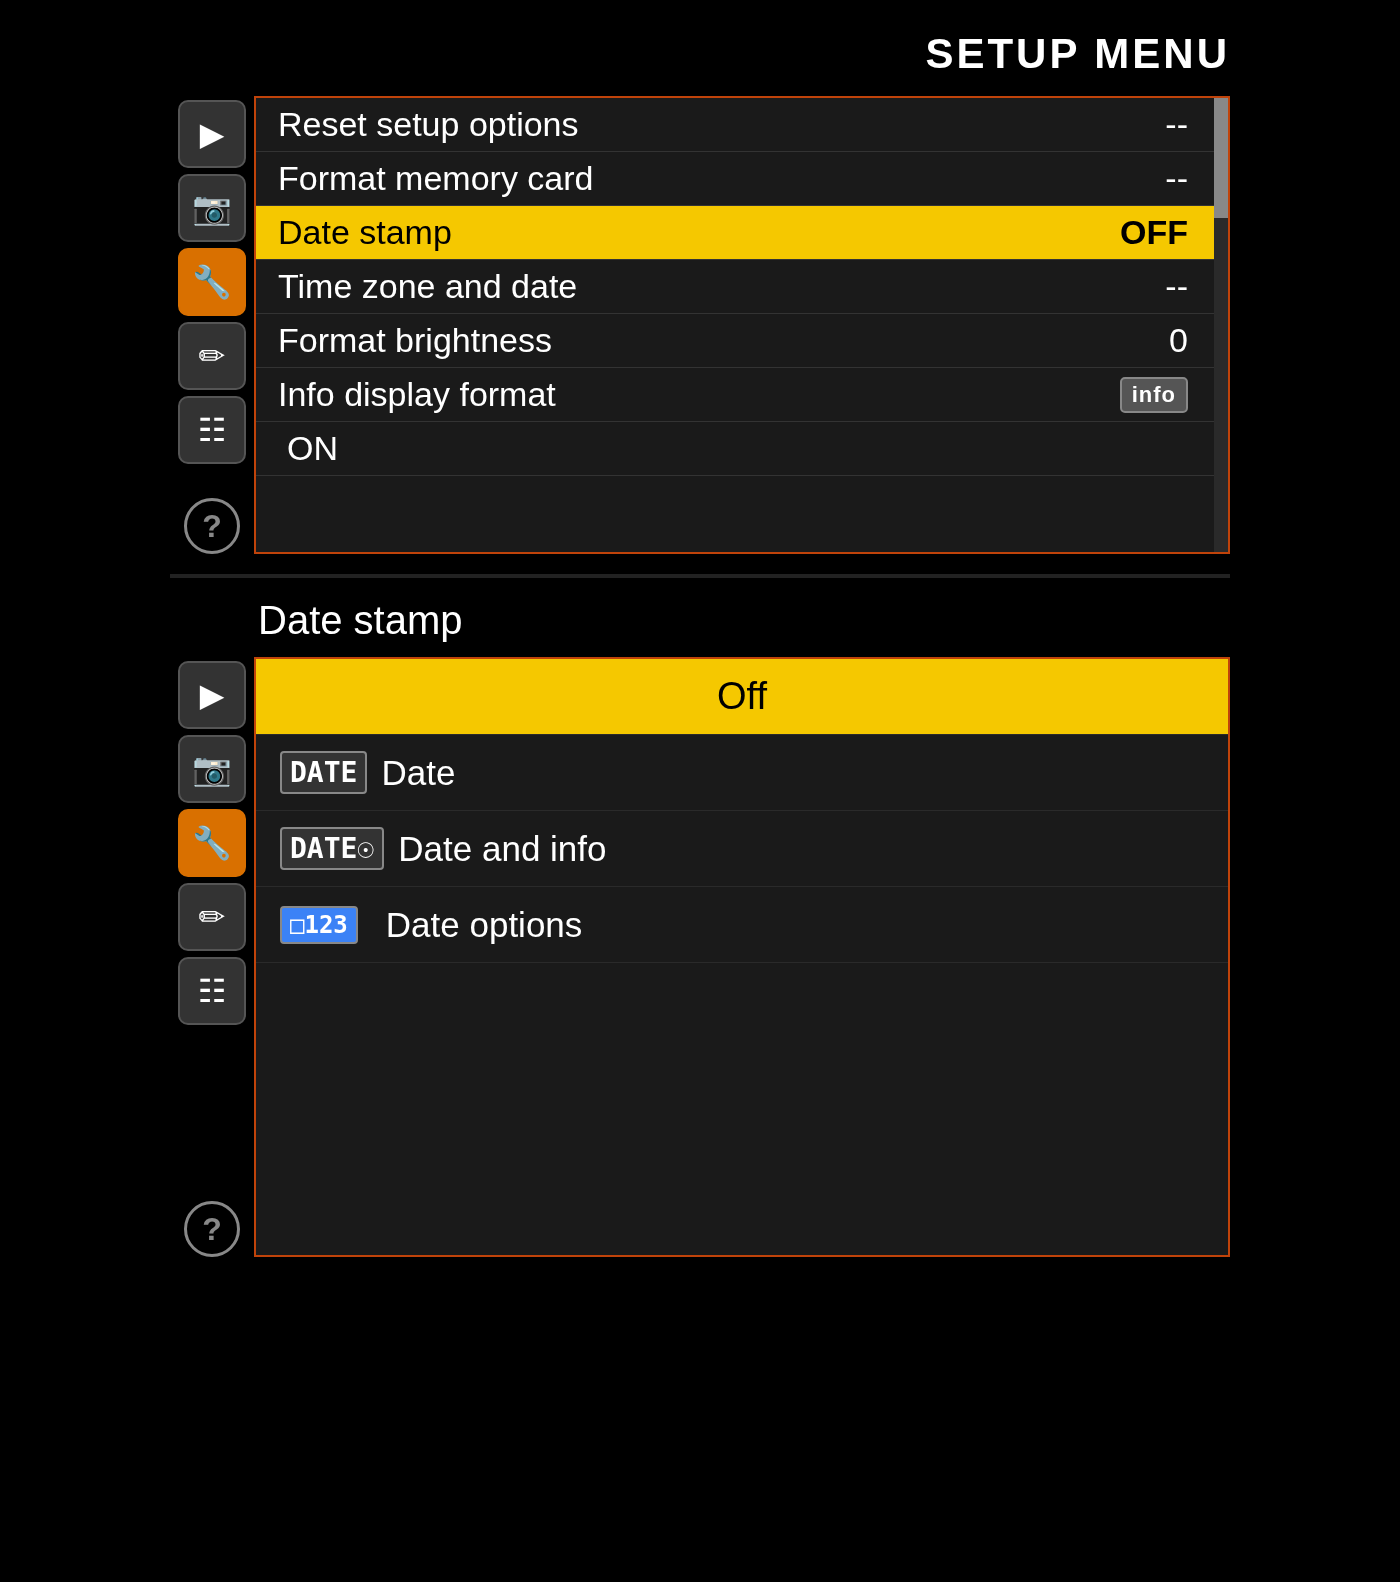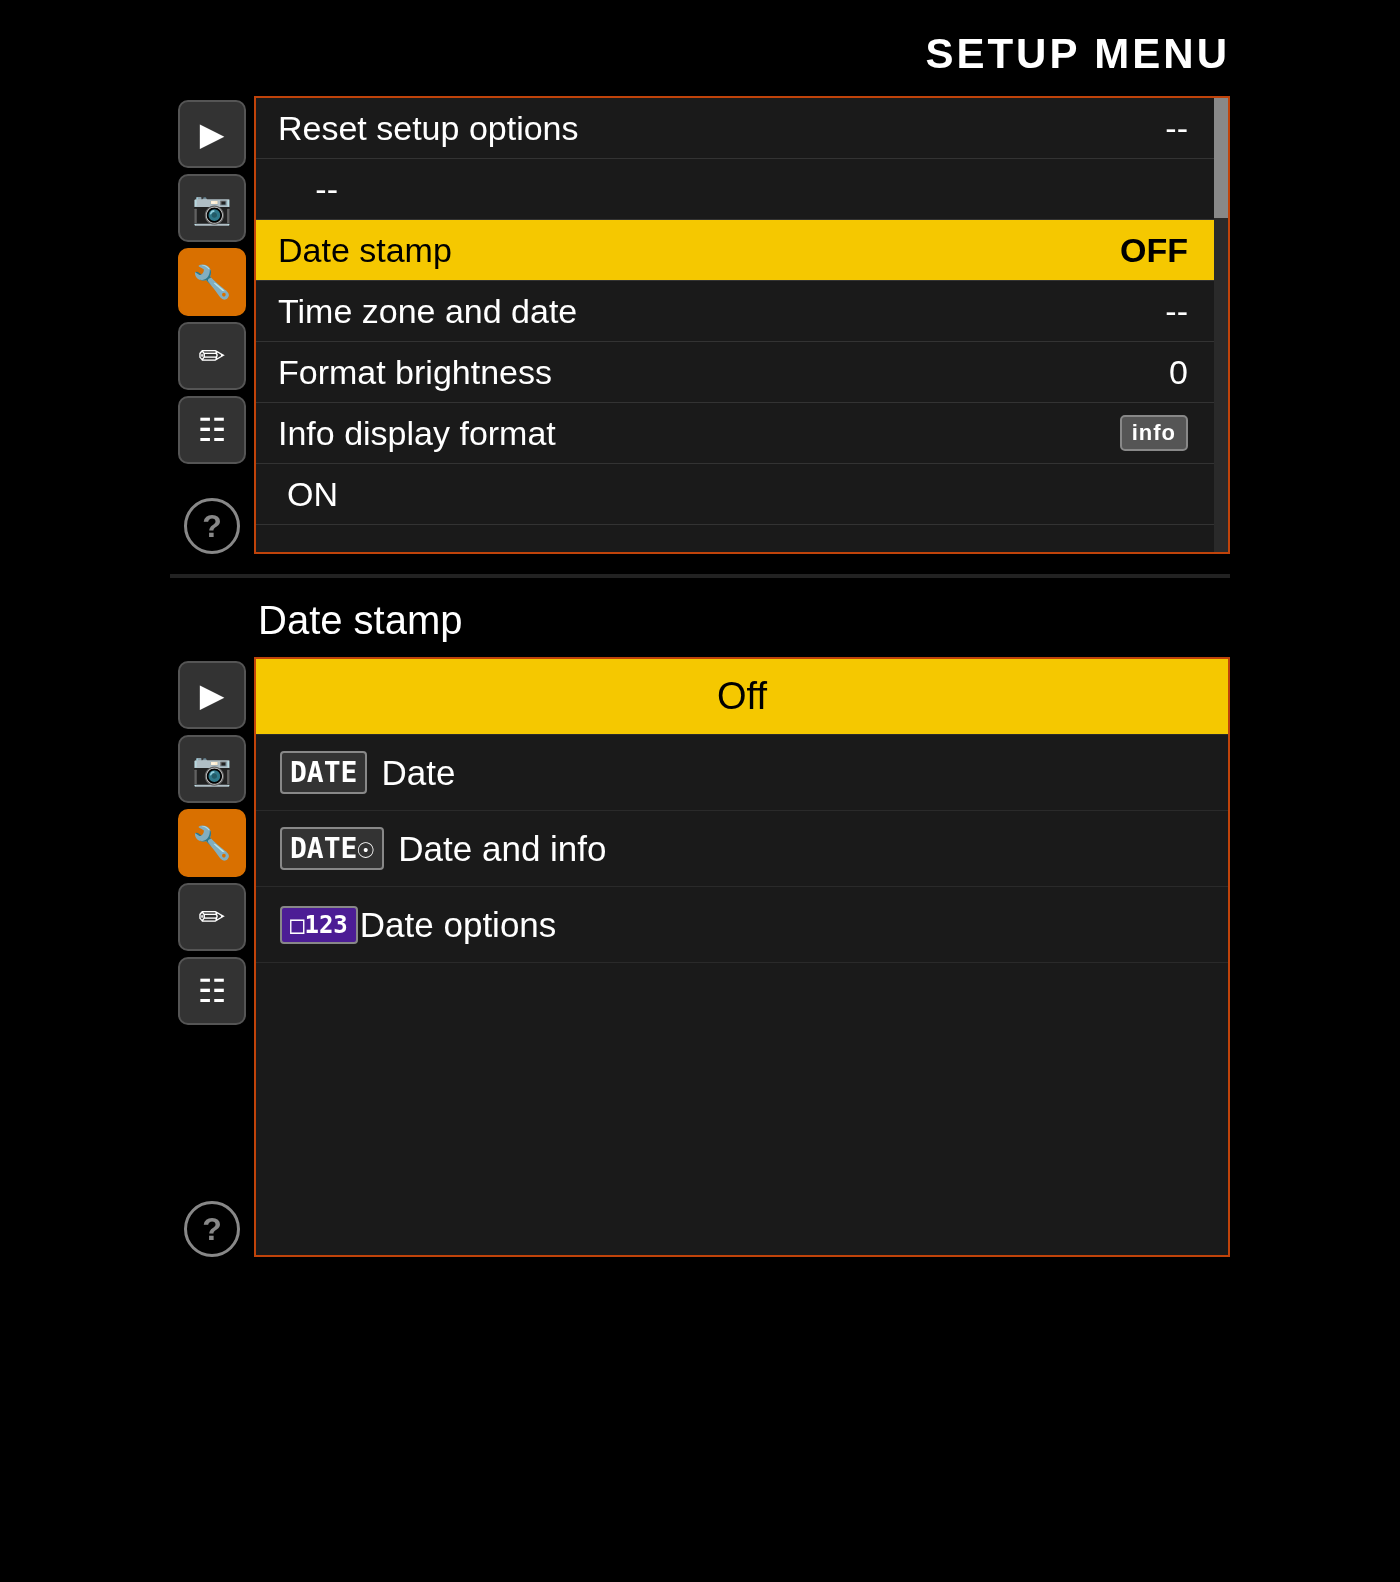--- a/index.html
+++ b/index.html
@@ -107,21 +107,21 @@
       background: #888;
       position: absolute;
       top: 0;
     }
 
     .menu-item {
       display: flex;
       align-items: center;
       justify-content: space-between;
       padding: 0 28px 0 22px;
-      height: 61px;
+      height: 54px;
       border-bottom: 1px solid #333;
       color: #fff;
       font-size: 34px;
       padding-right: 40px;
     }
 
     .menu-item.selected {
       background: #f5c800;
       color: #000;
     }
@@ -228,29 +228,29 @@
       margin-right: 14px;
       font-family: monospace;
       letter-spacing: 0;
       min-width: 70px;
       display: inline-flex;
       align-items: center;
       justify-content: center;
     }
 
     .date-counter-icon {
-      background: #4c1d95;
+      background: #3b82f6;
       border: 2px solid #888;
       border-radius: 4px;
       padding: 3px 8px;
       font-size: 24px;
       font-weight: bold;
       font-family: monospace;
       color: #fff;
-      margin-right: 2px;
+      margin-right: 28px;
     }
 
     .whole-page {
       width: 1400px;
       display: flex;
       flex-direction: column;
       align-items: center;
       padding: 0 170px;
     }
 
@@ -282,20 +282,21 @@
       <div class="menu-list">
         <div class="menu-scrollbar">
           <div class="menu-scrollbar-thumb"></div>
         </div>
 
         <div class="menu-item">
           <span class="menu-item-label">Reset setup options</span>
           <span class="menu-item-value">--</span>
         </div>
         <div class="menu-item">
+          <span class="menu-item-label">Format memory card</span>
           <span class="menu-item-value">--</span>
         </div>
         <div class="menu-item selected">
           <span class="menu-item-label">Date stamp</span>
           <span class="menu-item-value">OFF</span>
         </div>
         <div class="menu-item">
           <span class="menu-item-label">Time zone and date</span>
           <span class="menu-item-value">--</span>
         </div>

